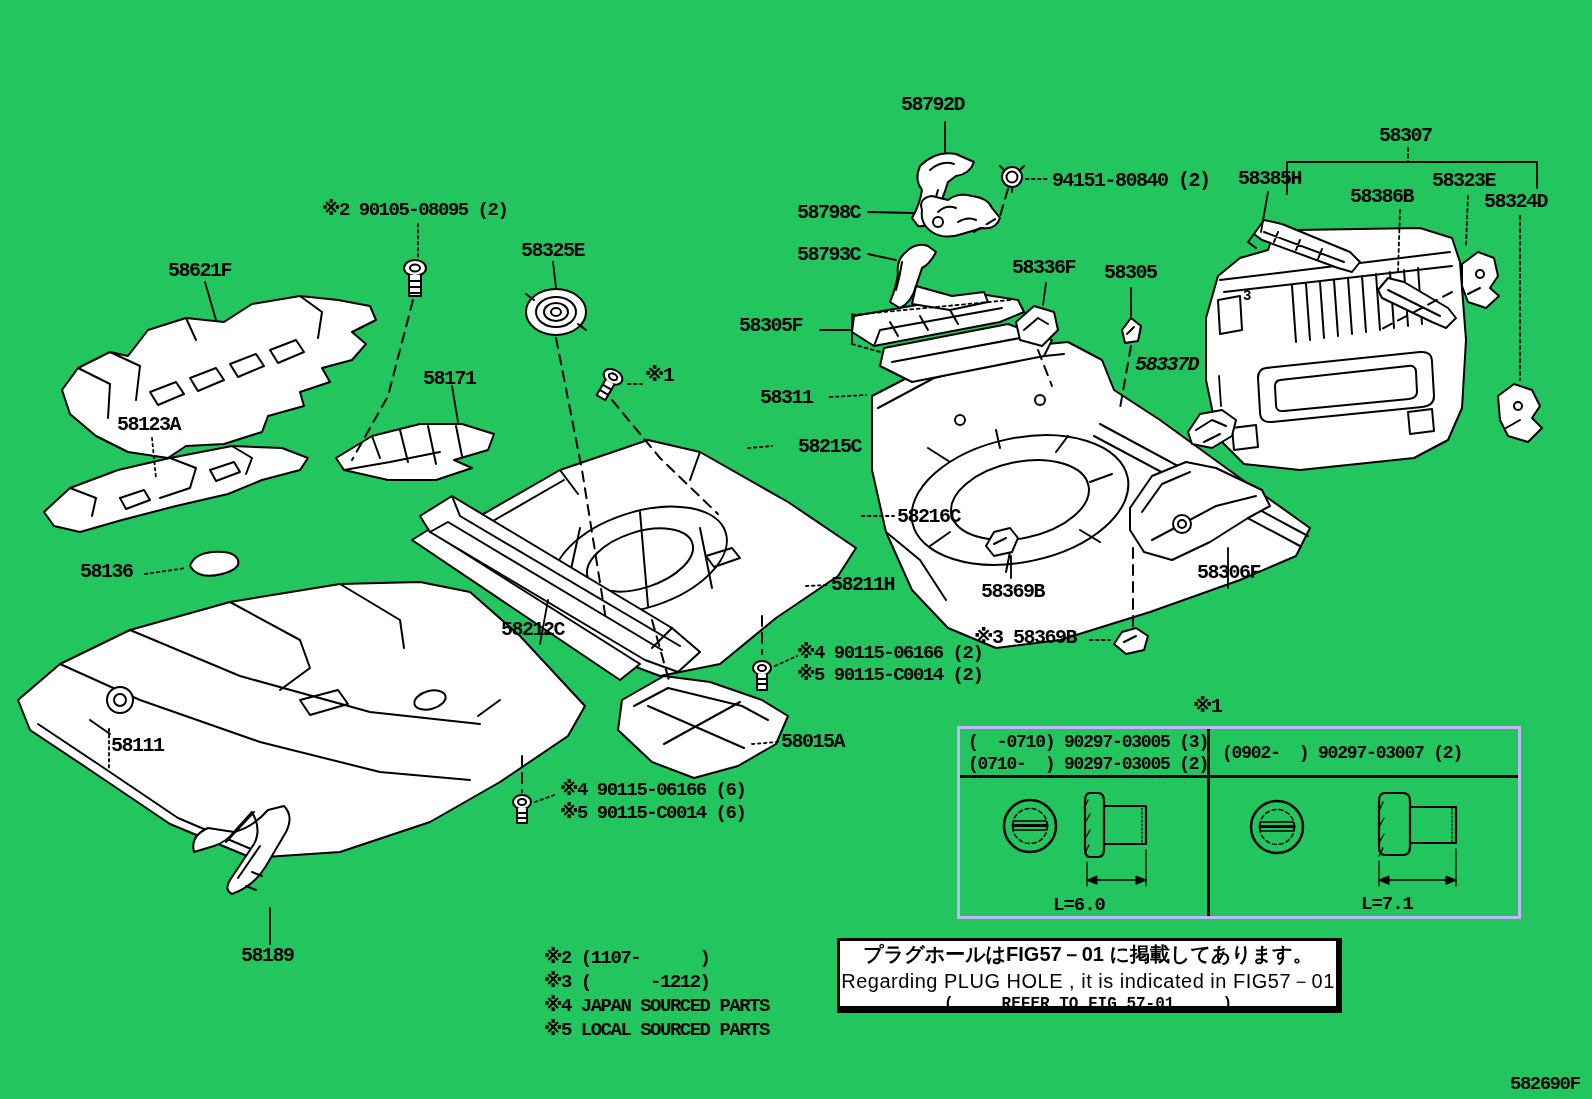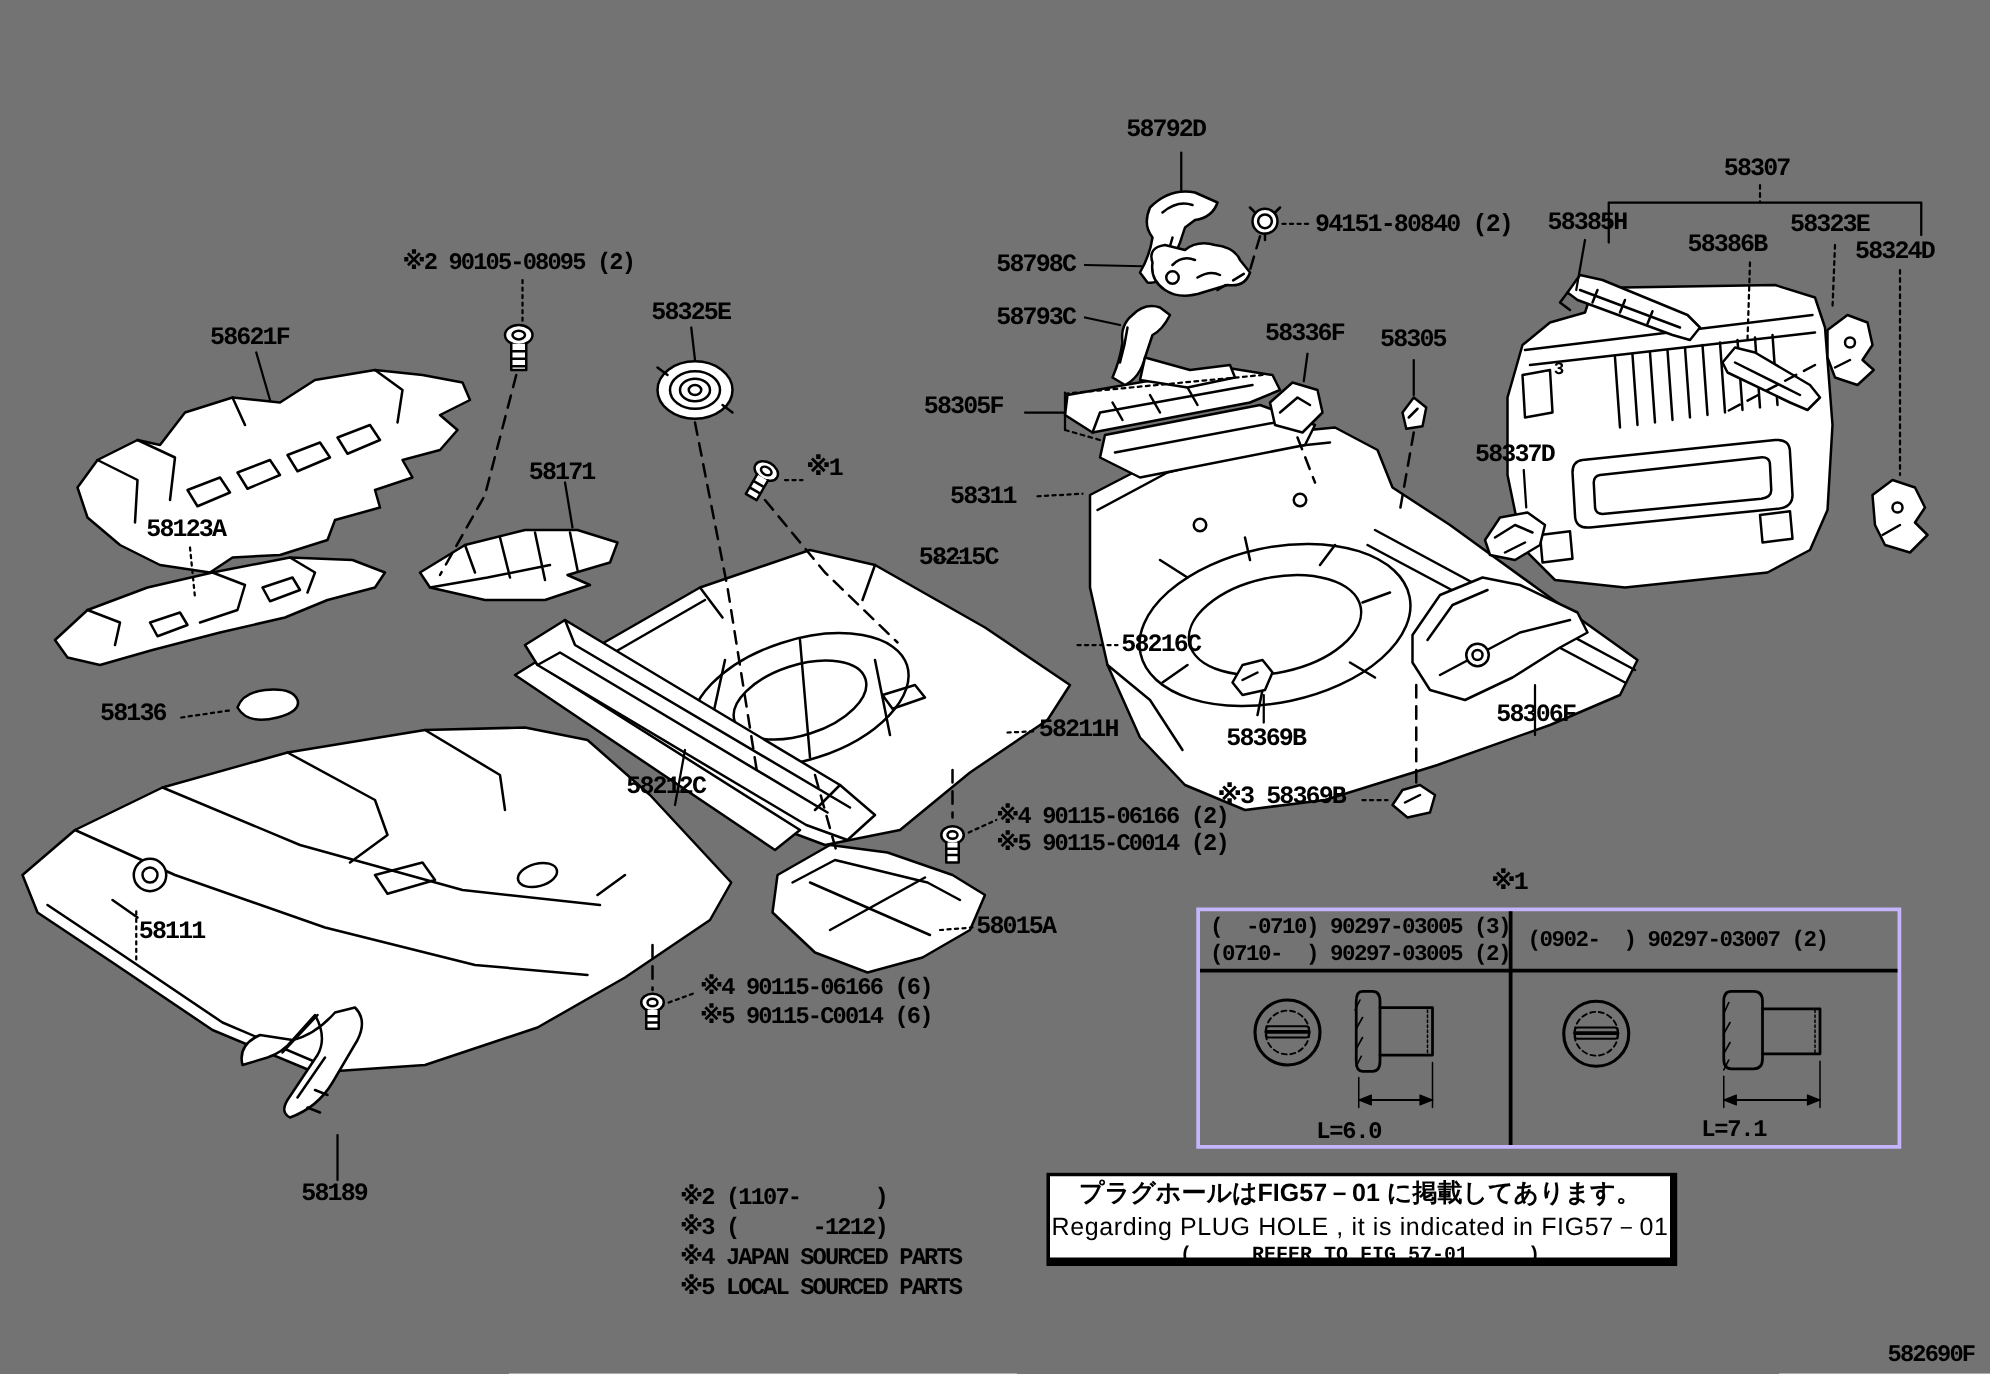--- a/index.html
+++ b/index.html
@@ -1,17 +1,17 @@
 <!DOCTYPE html>
 <html><head>
 <meta charset="utf-8">
 <title>582690F</title>
 <style>
   html,body{margin:0;padding:0;background:#fff;}
-  .stage{position:relative;width:1592px;height:1099px;background:#737373;overflow:hidden;
+  .stage{position:relative;width:1592px;height:1099px;background:#22c55e;overflow:hidden;
          font-family:"Liberation Sans","DejaVu Sans",sans-serif;color:#000;}
   svg.art{position:absolute;left:0;top:0;}
   svg.art *{vector-effect:non-scaling-stroke;}
   .lbl{position:absolute;white-space:pre;font-weight:bold;line-height:1;
        font-family:"Liberation Mono","DejaVu Sans Mono","DejaVu Sans",monospace;}
   .lbl-part{font-size:20px;letter-spacing:-1.5px;}
   .lbl-note{font-size:19px;letter-spacing:-1.5px;}
   .lbl-tiny{font-size:14px;letter-spacing:0;}
   
   .ref-table{position:absolute;left:957px;top:726px;width:564px;height:193px;
@@ -294,22 +294,22 @@
       <div class="lbl lbl-part" style="left: 1238px; top: 169px;">58385H</div>
       <div class="lbl lbl-part" style="left: 1350px; top: 187px;">58386B</div>
       <div class="lbl lbl-part" style="left: 1432px; top: 171px;">58323E</div>
       <div class="lbl lbl-part" style="left: 1484px; top: 192px;">58324D</div>
       <div class="lbl lbl-tiny" style="left: 1243px; top: 289px;">3</div>
       <div class="lbl lbl-part" style="left: 117px; top: 415px;">58123A</div>
       <div class="lbl lbl-part" style="left: 423px; top: 369px;">58171</div>
       <div class="lbl lbl-part" style="left: 645px; top: 366px;">※1</div>
       <div class="lbl lbl-part" style="left: 739px; top: 316px;">58305F</div>
       <div class="lbl lbl-part" style="left: 760px; top: 388px;">58311</div>
-      <div class="lbl lbl-part" style="left: 735px; top: 437px;">58215C</div>
-      <div class="lbl lbl-part" style="left: 1180px; top: 355px;">58337D</div>
+      <div class="lbl lbl-part" style="left: 798px; top: 437px;">58215C</div>
+      <div class="lbl lbl-part" style="left: 1135px; top: 355px; font-style: italic;">58337D</div>
       <div class="lbl lbl-part" style="left: 897px; top: 507px;">58216C</div>
       <div class="lbl lbl-part" style="left: 831px; top: 575px;">58211H</div>
       <div class="lbl lbl-part" style="left: 981px; top: 582px;">58369B</div>
       <div class="lbl lbl-part" style="left: 1197px; top: 563px;">58306F</div>
       <div class="lbl lbl-part" style="left: 974px; top: 628px;">※3 58369B</div>
       <div class="lbl lbl-part" style="left: 80px; top: 562px;">58136</div>
       <div class="lbl lbl-part" style="left: 501px; top: 620px;">58212C</div>
       <div class="lbl lbl-note" style="left: 797px; top: 644px;">※4 90115-06166 (2)</div>
       <div class="lbl lbl-note" style="left: 797px; top: 666px;">※5 90115-C0014 (2)</div>
       <div class="lbl lbl-part" style="left: 79px; top: 736px; margin-left: 32px;">58111</div>

